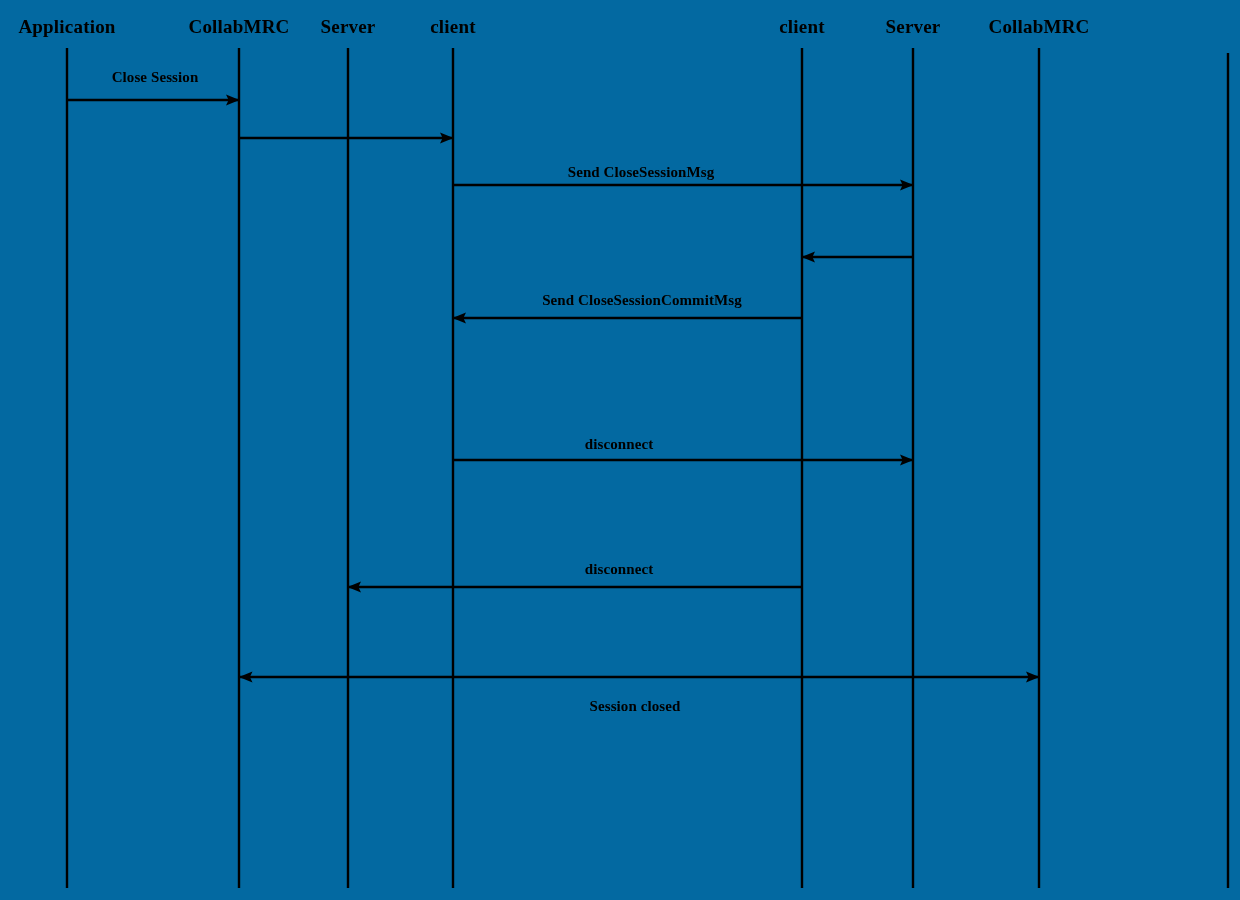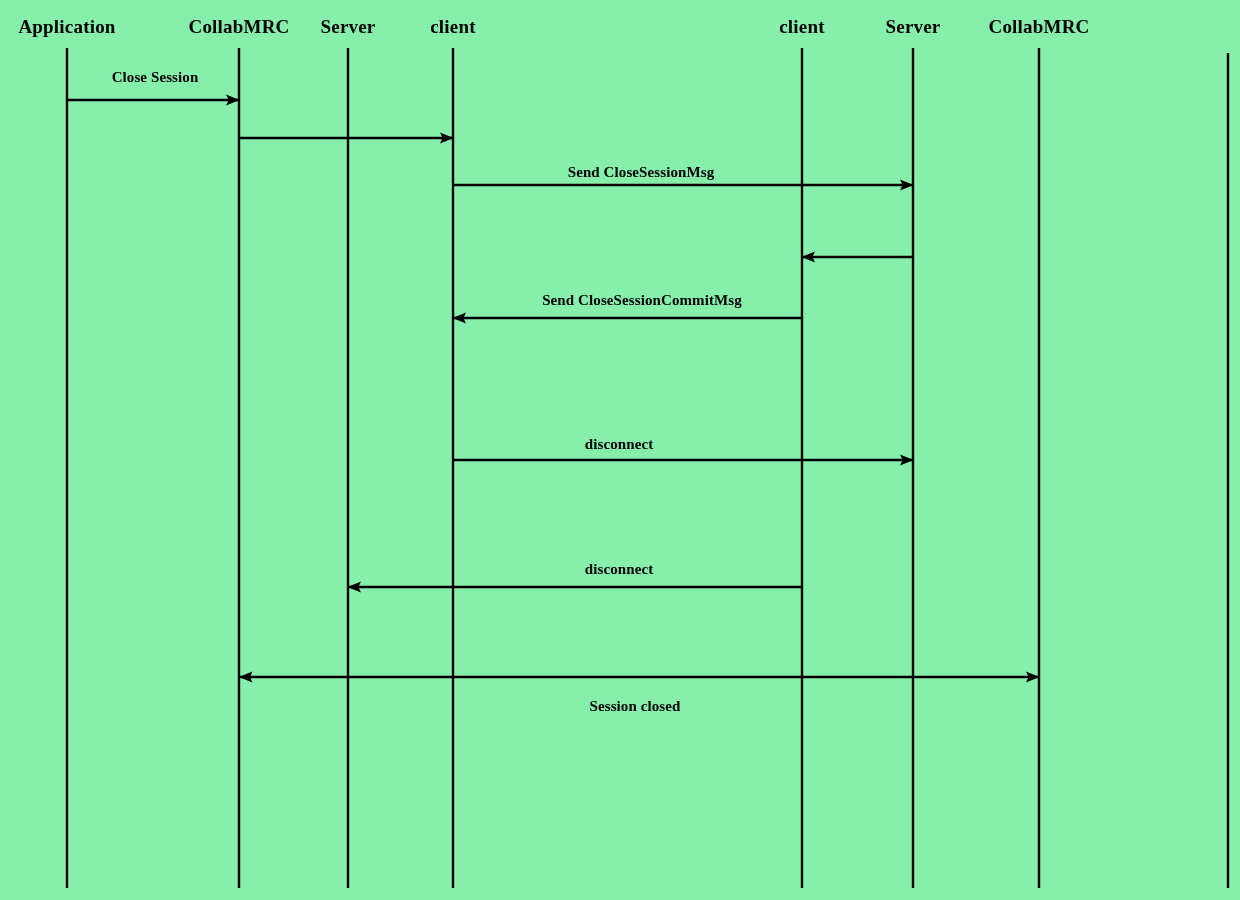--- a/index.html
+++ b/index.html
@@ -7,21 +7,21 @@
     padding: 0;
     background: #ffffff;
   }
   body {
     font-family: "Liberation Serif", "DejaVu Serif", serif;
   }
   #diagram-root {
     position: relative;
     width: 1240px;
     height: 900px;
-    background: #86efac;
+    background: #0369a1;
     overflow: hidden;
     text-decoration: underline;
   }
   #seq-svg {
     position: absolute;
     top: 0;
     left: 0;
     width: 1240px;
     height: 900px;
     display: block;

